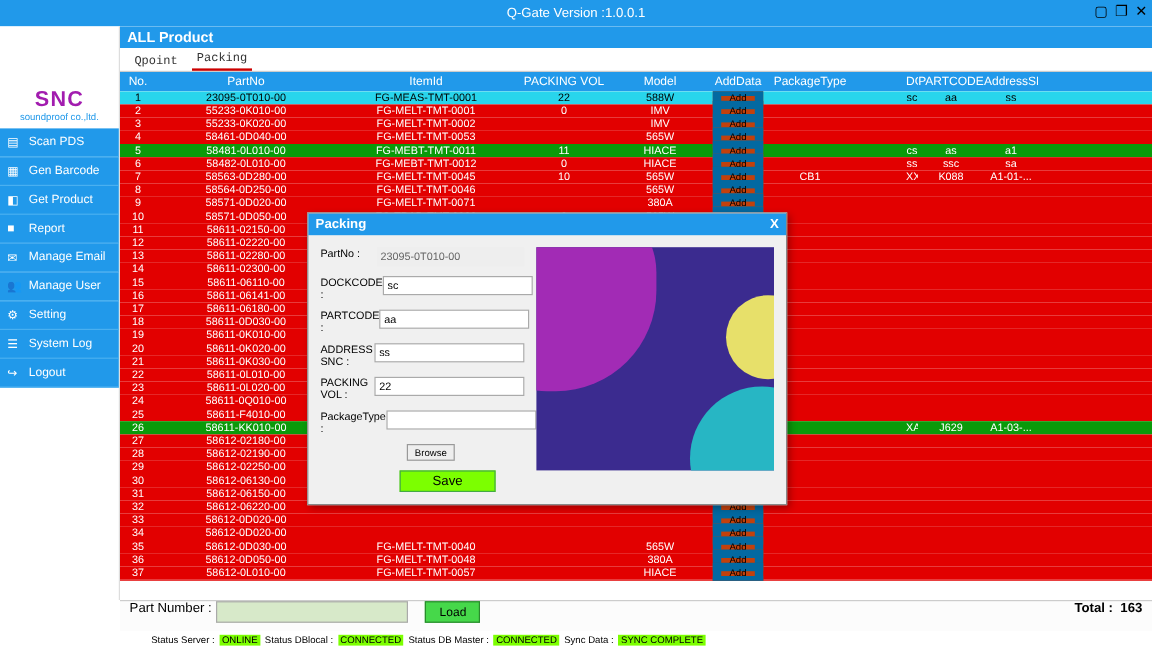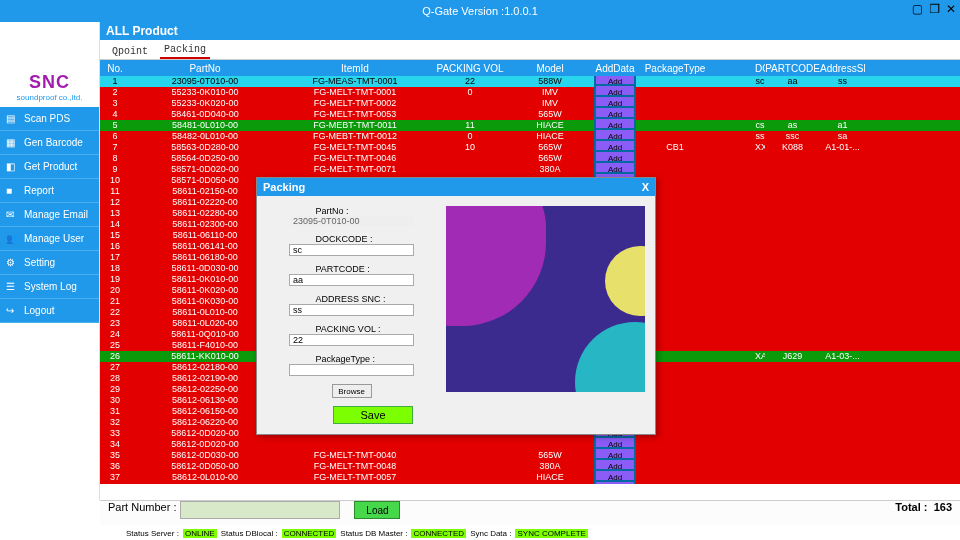--- a/index.html
+++ b/index.html
@@ -31,36 +31,36 @@
   .c-add{width:50px;}
   .c-pkg{width:70px;}
   .c-dc{width:55px;padding-left:45px;}
   .c-pc{width:55px;}
   .c-adr{width:45px;}
   .gridbody{height:408px;overflow:hidden;}
   .gr{display:flex;height:11px;font-size:9px;color:#fff;align-items:center;line-height:11px;}
   .gr.red{background:#e20000;}
   .gr.green{background:#0a9a0a;}
   .gr.cyan{background:#28d5ec;color:#000;}
-  .addbtn{background:#8b5cf6;color:#000;border:2px solid #0369a1;font-size:8px;height:18px;width:42px;display:inline-flex;align-items:center;justify-content:center;cursor:pointer;text-decoration:underline;}
+  .addbtn{background:#c2410c;color:#000;border:7px solid #0369a1;font-size:8px;height:18px;width:42px;display:inline-flex;align-items:center;justify-content:center;cursor:pointer;text-decoration:underline;}
   .footerbar{position:absolute;left:100px;right:0;bottom:14px;height:26px;border-top:1px solid #ccc;display:flex;align-items:flex-start;padding:0 8px;background:#fcfcfc;font-size:11px;}
   .footerbar input{height:18px;width:160px;background:#d7e9c9;border:1px solid #aaa;margin-left:4px;}
   .loadbtn{margin-left:14px;background:#46d84a;border:1px solid #2a8a2d;height:18px;width:46px;font-size:10px;cursor:pointer;}
   .total{margin-left:auto;font-weight:bold;}
   .statusbar{position:absolute;left:100px;right:0;bottom:0;height:14px;font-size:8px;display:flex;align-items:center;gap:4px;padding-left:26px;background:#fff;}
   .statusbar .on{background:#7cff00;padding:0 2px;}
   .statusbar .cn{background:#7cff00;padding:0 2px;}
   .statusbar .sy{background:#7cff00;padding:0 2px;}
   
   .modal{position:absolute;left:256px;top:177px;width:400px;background:#f0f0f0;border:1px solid #888;box-shadow:2px 2px 6px rgba(0,0,0,.3);}
   .modal .mh{background:#2199ea;color:#fff;height:18px;font-size:11px;font-weight:bold;display:flex;align-items:center;padding:0 6px;position:relative;}
   .modal .mh .mx{position:absolute;right:6px;cursor:pointer;font-weight:bold;}
   .modal .mb{display:flex;padding:10px;gap:10px;}
   .mform{width:170px;}
-  .mrow{display:flex;align-items:center;margin-bottom:8px;font-size:9px;flex-direction:column;}
+  .mrow{display:flex;margin-bottom:8px;font-size:9px;}
   .mrow label{width:72px;}
   .mrow input{flex:1;height:16px;border:1px solid #aaa;font-size:9px;padding:0 3px;}
   .mrow input[readonly]{background:#eee;color:#666;border:none;}
   .browse{font-size:8px;height:14px;width:40px;border:1px solid #999;background:#eee;cursor:pointer;}
   .savebtn{width:80px;height:18px;background:#7cff00;border:1px solid #4a4;font-size:11px;cursor:pointer;margin-left:66px;}
   .mimg{width:200px;height:186px;background:#3b2b8f;position:relative;overflow:hidden;}
   .mimg .c1{position:absolute;left:-60px;top:-40px;width:160px;height:160px;background:#a22bb5;border-radius:60% 40% 55% 45%;}
   .mimg .c2{position:absolute;right:-30px;top:40px;width:70px;height:70px;background:#e7e06a;border-radius:50%;}
   .mimg .c3{position:absolute;right:-50px;bottom:-50px;width:120px;height:120px;background:#27b6c4;border-radius:50%;}
 </style>

